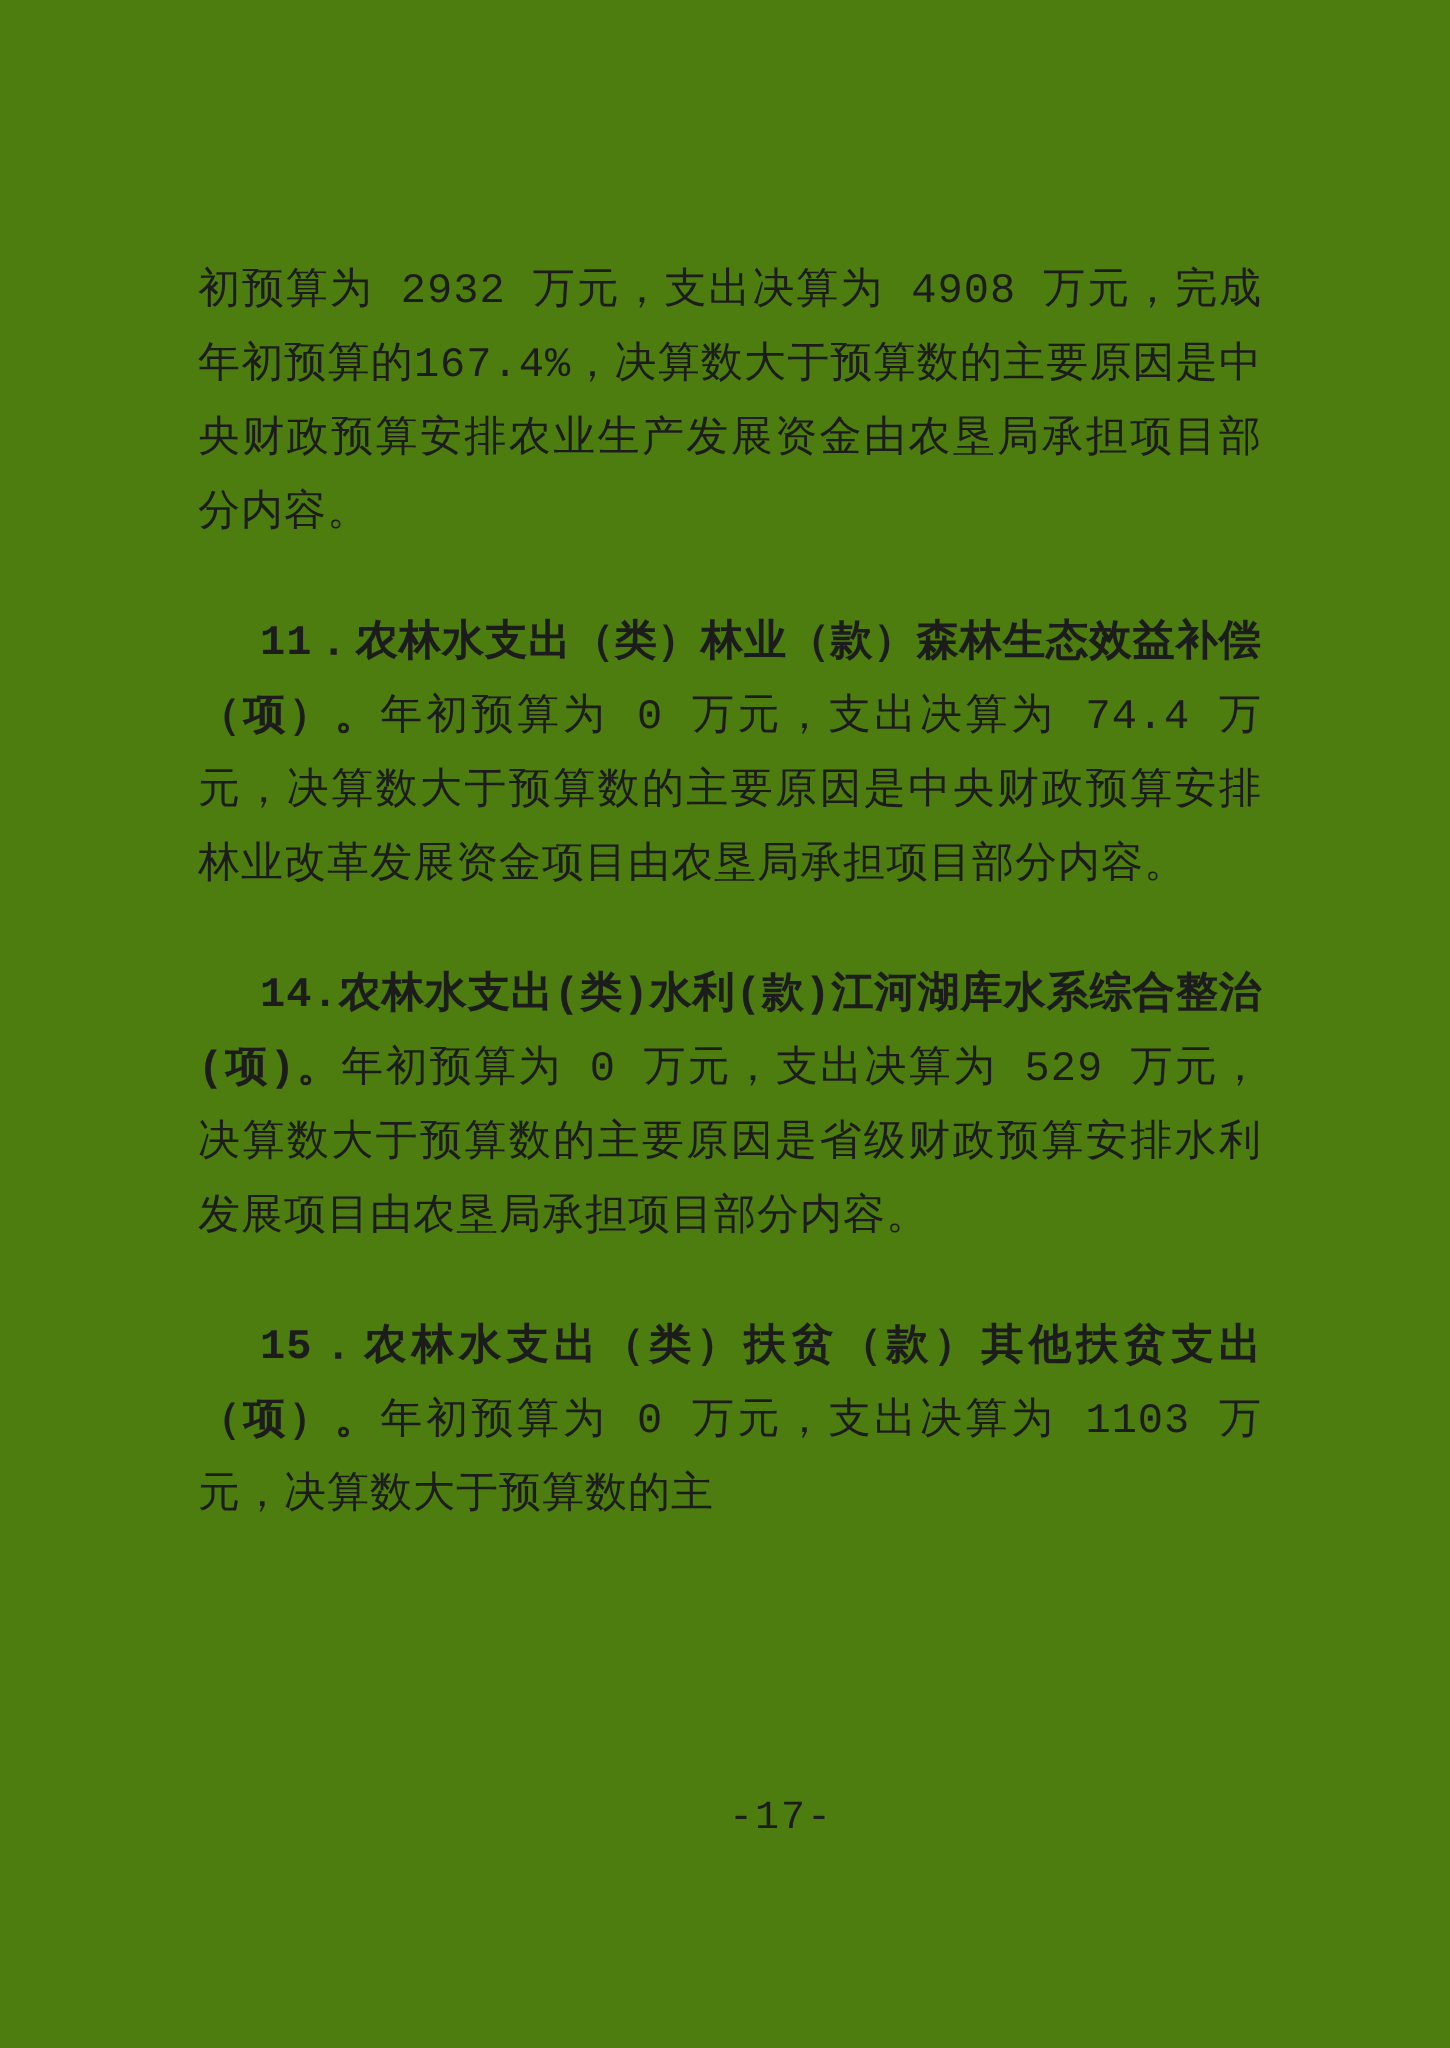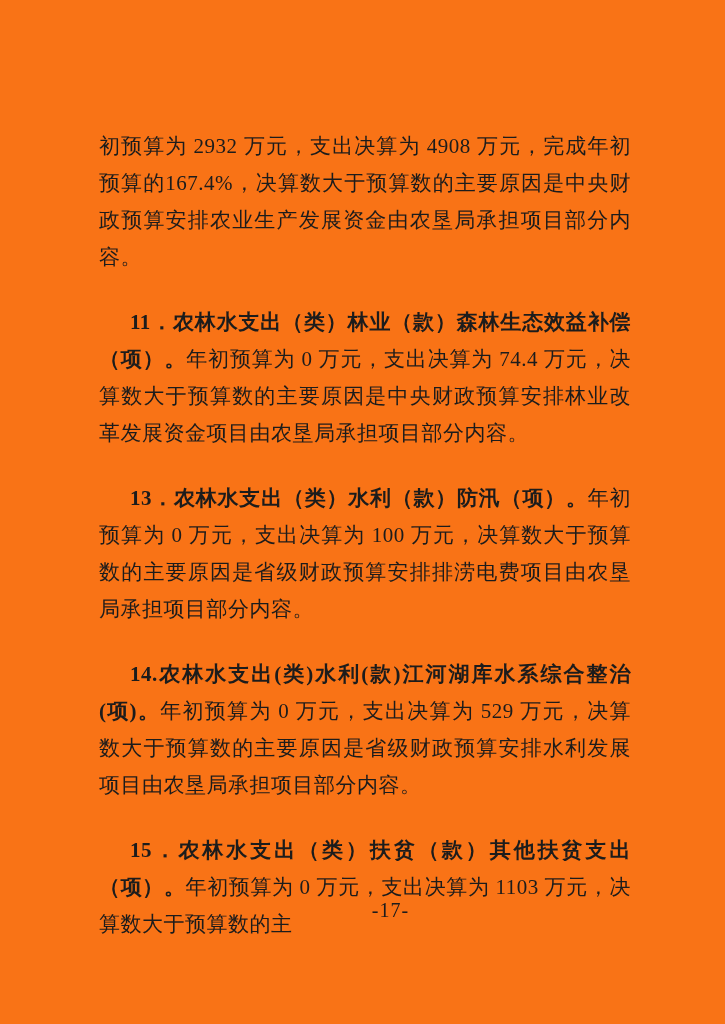--- a/index.html
+++ b/index.html
@@ -5,23 +5,23 @@
   html, body {
     margin: 0;
     padding: 0;
     background: #e8e8e8;
   }
   .page {
     position: relative;
     width: 725px;
     height: 1024px;
     margin: 0 auto;
-    background: #f97316;
+    background: #4d7c0f;
     color: #1c1c1c;
-    font-family: Liberation Serif, serif;
+    font-family: Liberation Mono, monospace;
     overflow: hidden;
     box-sizing: border-box;
   }
   .content {
     position: absolute;
     top: 128px;
     left: 99px;
     width: 532px;
   }
   .para {
@@ -54,21 +54,20 @@
 <body>
 
 <div class="page">
   <div class="content">
 
     <p class="para"><span>初预算为 2932 万元，支出决算为 4908 万元，完成年初预算的167.4%，决算数大于预算数的主要原因是中央财政预算安排农业生产发展资金由农垦局承担项目部分内容。</span></p>
 
     <p class="para indent"><span class="lead">11．农林水支出（类）林业（款）森林生态效益补偿（项）。</span><span>年初预算为 0 万元，支出决算为 74.4 万元，决算数大于预算数的主要原因是中央财政预算安排林业改革发展资金项目由农垦局承担项目部分内容。</span></p>
 
 
-    <p class="para indent"><span class="lead">13．农林水支出（类）水利（款）防汛（项）。</span><span>年初预算为 0 万元，支出决算为 100 万元，决算数大于预算数的主要原因是省级财政预算安排排涝电费项目由农垦局承担项目部分内容。</span></p>
 
     <p class="para indent"><span class="lead">14.农林水支出(类)水利(款)江河湖库水系综合整治(项)。</span><span>年初预算为 0 万元，支出决算为 529 万元，决算数大于预算数的主要原因是省级财政预算安排水利发展项目由农垦局承担项目部分内容。</span></p>
 
     <p class="para indent"><span class="lead">15．农林水支出（类）扶贫（款）其他扶贫支出（项）。</span><span>年初预算为 0 万元，支出决算为 1103 万元，决算数大于预算数的主</span></p>
 
   </div>
 
   <div class="page-number">-17-</div>
 </div>
 

